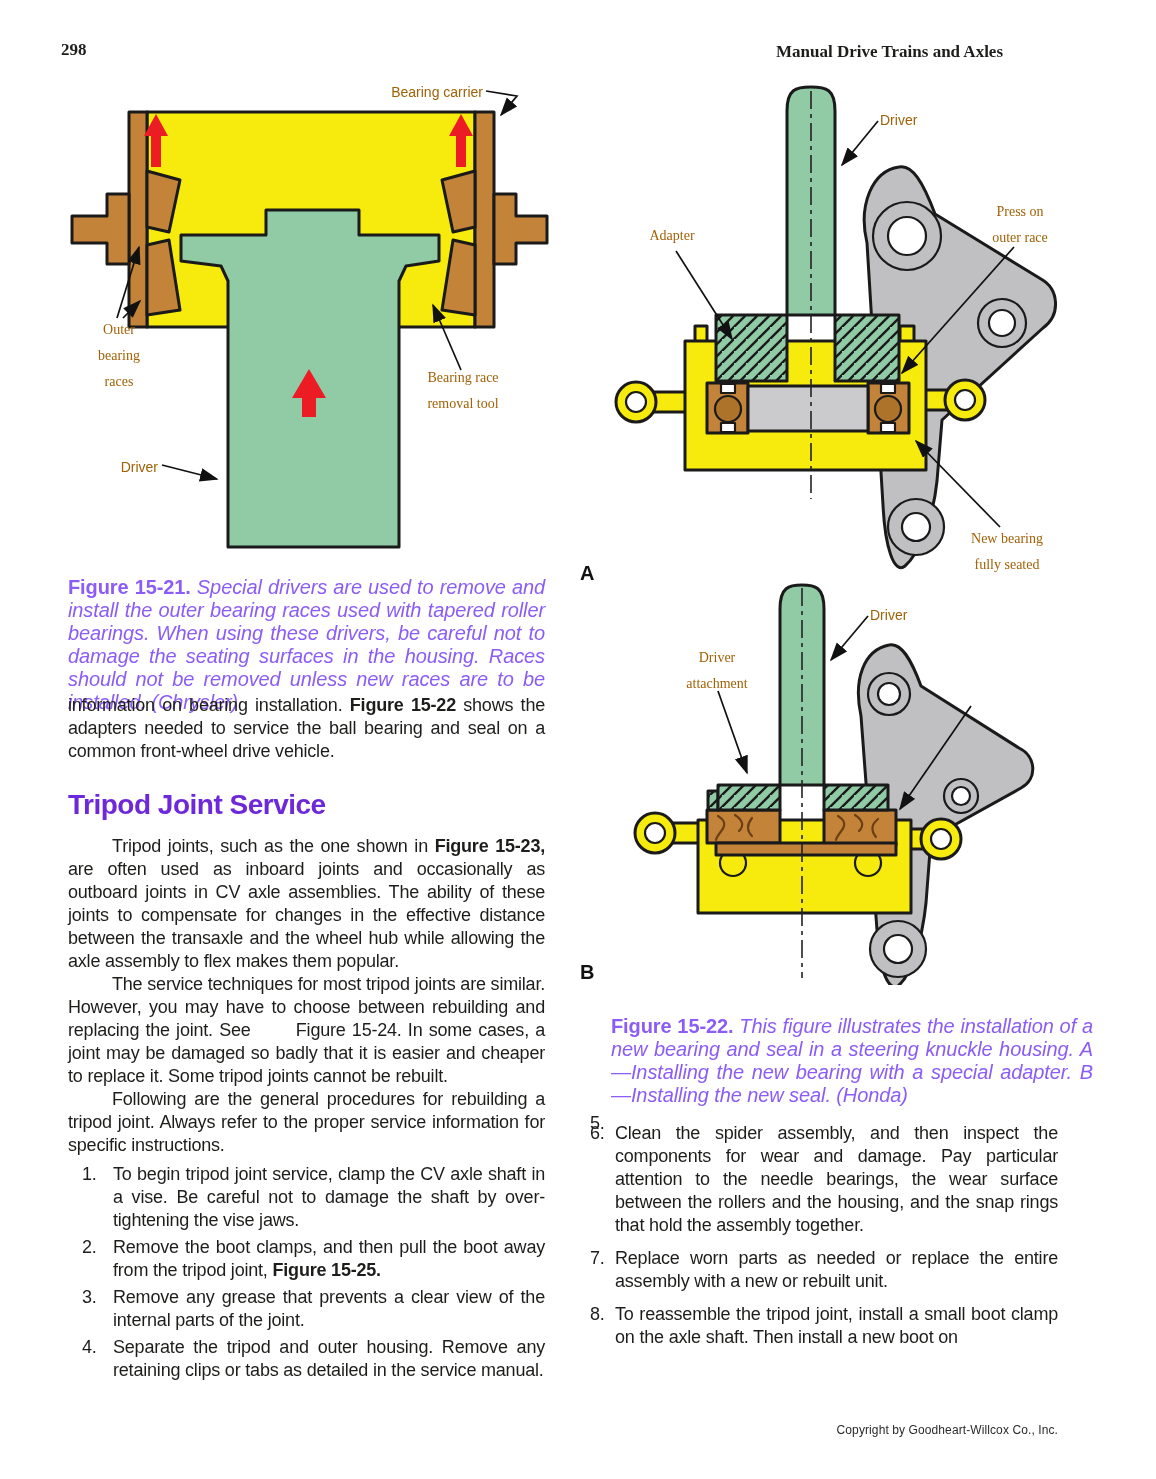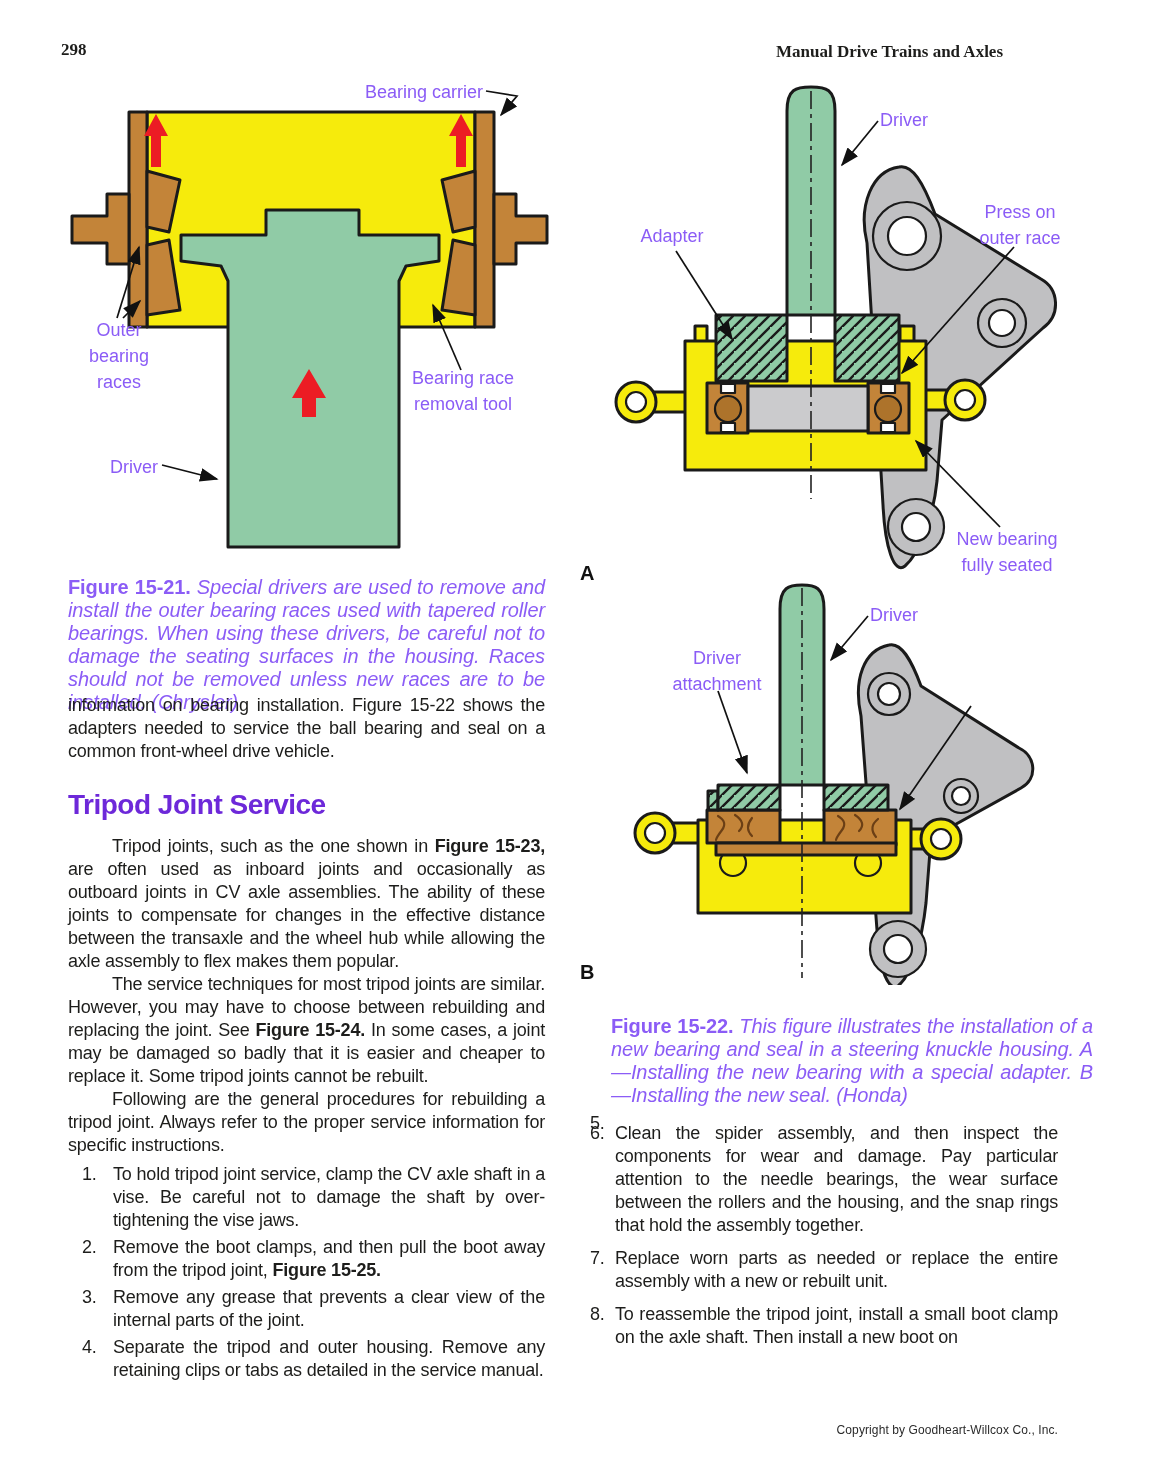--- a/index.html
+++ b/index.html
@@ -11,22 +11,22 @@
   .body-text p{margin:0;}
   .body-text p.ind{text-indent:44px;}
   .heading{font-size:28px;font-weight:bold;letter-spacing:-0.5px;line-height:34px;margin:25px 0 13px 0;color:#6d28d9;}
   .caption{font-size:20px;line-height:23px;font-style:italic;text-align:justify;letter-spacing:-0.1px;color:#8b5cf6;}
   .cap-lead{font-weight:bold;font-style:normal;}
   .list{margin:6px 0 0 0;}
   .li{position:relative;padding-left:45px;margin-bottom:4px;}
   .li .num{position:absolute;left:14px;top:0;}
   .rlist .li{padding-left:37px;margin-bottom:10px;}
   .rlist .li .num{left:12px;}
-  .lbl{font-size:18px;line-height:26px;color:#8b5cf6;white-space:pre-line;}
-  .ctr{text-align:center;}
+  .lbl{font-size:14px;line-height:26px;color:#a16207;white-space:pre-line;}
+  .ctr{text-align:center;font-family:Liberation Serif, serif;}
   .rgt{text-align:right;}
   .tag{font-size:20px;font-weight:bold;color:#111;}
   .footer{font-size:12px;color:#2a2a2a;letter-spacing:0.1px;}
   
   .ol{stroke:#1a1a1a;stroke-width:3;stroke-linejoin:round;}
   .ol2{stroke:#1a1a1a;stroke-width:2.2;stroke-linejoin:round;}
   .fy{fill:var(--c-yellow,#F6EB0C);}
   .fb{fill:var(--c-brown,#C38439);}
   .fbd{fill:var(--c-brown_dark,#AD732B);}
   .fg{fill:var(--c-green,#90CBA6);}
@@ -90,29 +90,29 @@
     <div class="abs lbl ctr" style="left:342px;top:290px;width:112px;">Bearing race
 removal tool</div>
     <div class="abs lbl rgt" style="left:24px;top:379px;width:69px;">Driver</div>
   </div>
 
   <div class="abs caption" style="left:68px;top:576px;width:477px;">
     <span class="cap-lead">Figure 15-21.</span><span> Special drivers are used to remove and install the outer bearing races used with tapered roller bearings. When using these drivers, be careful not to damage the seating surfaces in the housing. Races should not be removed unless new races are to be installed. (Chrysler)</span>
   </div>
 
   <div class="abs body-text" style="left:68px;top:694px;width:477px;">
-    <p><span>information on bearing installation. </span><span style="font-weight: normal;">Figure 15-22</span><span> shows the adapters needed to service the ball bearing and seal on a common front-wheel drive vehicle.</span></p>
+    <p><span>information on bearing installation. </span><span style="font-weight: bold;">Figure 15-22</span><span> shows the adapters needed to service the ball bearing and seal on a common front-wheel drive vehicle.</span></p>
     <div class="heading">Tripod Joint Service</div>
     <p class="ind"><span>Tripod joints, such as the one shown in </span><span style="font-weight: bold;">Figure 15-23,</span><span> are often used as inboard joints and occasionally as outboard joints in CV axle assemblies. The ability of these joints to compensate for changes in the effective distance between the transaxle and the wheel hub while allowing the axle assembly to flex makes them popular.</span></p>
-    <p class="ind"><span>The service techniques for most tripod joints are similar. However, you may have to choose between rebuilding and replacing the joint. See </span><span style="font-weight: bold;">Figure 15-24.</span><span> In some cases, a joint may be damaged so badly that it is easier and cheaper to replace it. Some tripod joints cannot be rebuilt.</span></p>
+    <p class="ind"><span>The service techniques for most tripod joints are similar. However, you may have to choose between rebuilding and replacing the joint. See </span><span style="font-weight: normal; margin-left: 39px;">Figure 15-24.</span><span> In some cases, a joint may be damaged so badly that it is easier and cheaper to replace it. Some tripod joints cannot be rebuilt.</span></p>
     <p class="ind"><span>Following are the general procedures for rebuilding a tripod joint. Always refer to the proper service information for specific instructions.</span></p>
     <div class="list">
       <div class="li">
         <span class="num">1.</span>
-        <span><span>To hold tripod joint service, clamp the CV axle shaft in a vise. Be careful not to damage the shaft by over-tightening the vise jaws.</span></span>
+        <span><span>To begin tripod joint service, clamp the CV axle shaft in a vise. Be careful not to damage the shaft by over-tightening the vise jaws.</span></span>
       </div>
       <div class="li">
         <span class="num">2.</span>
         <span><span>Remove the boot clamps, and then pull the boot away from the tripod joint, </span><span style="font-weight: bold;">Figure 15-25.</span></span>
       </div>
       <div class="li">
         <span class="num">3.</span>
         <span><span>Remove any grease that prevents a clear view of the internal parts of the joint.</span></span>
       </div>
       <div class="li">

